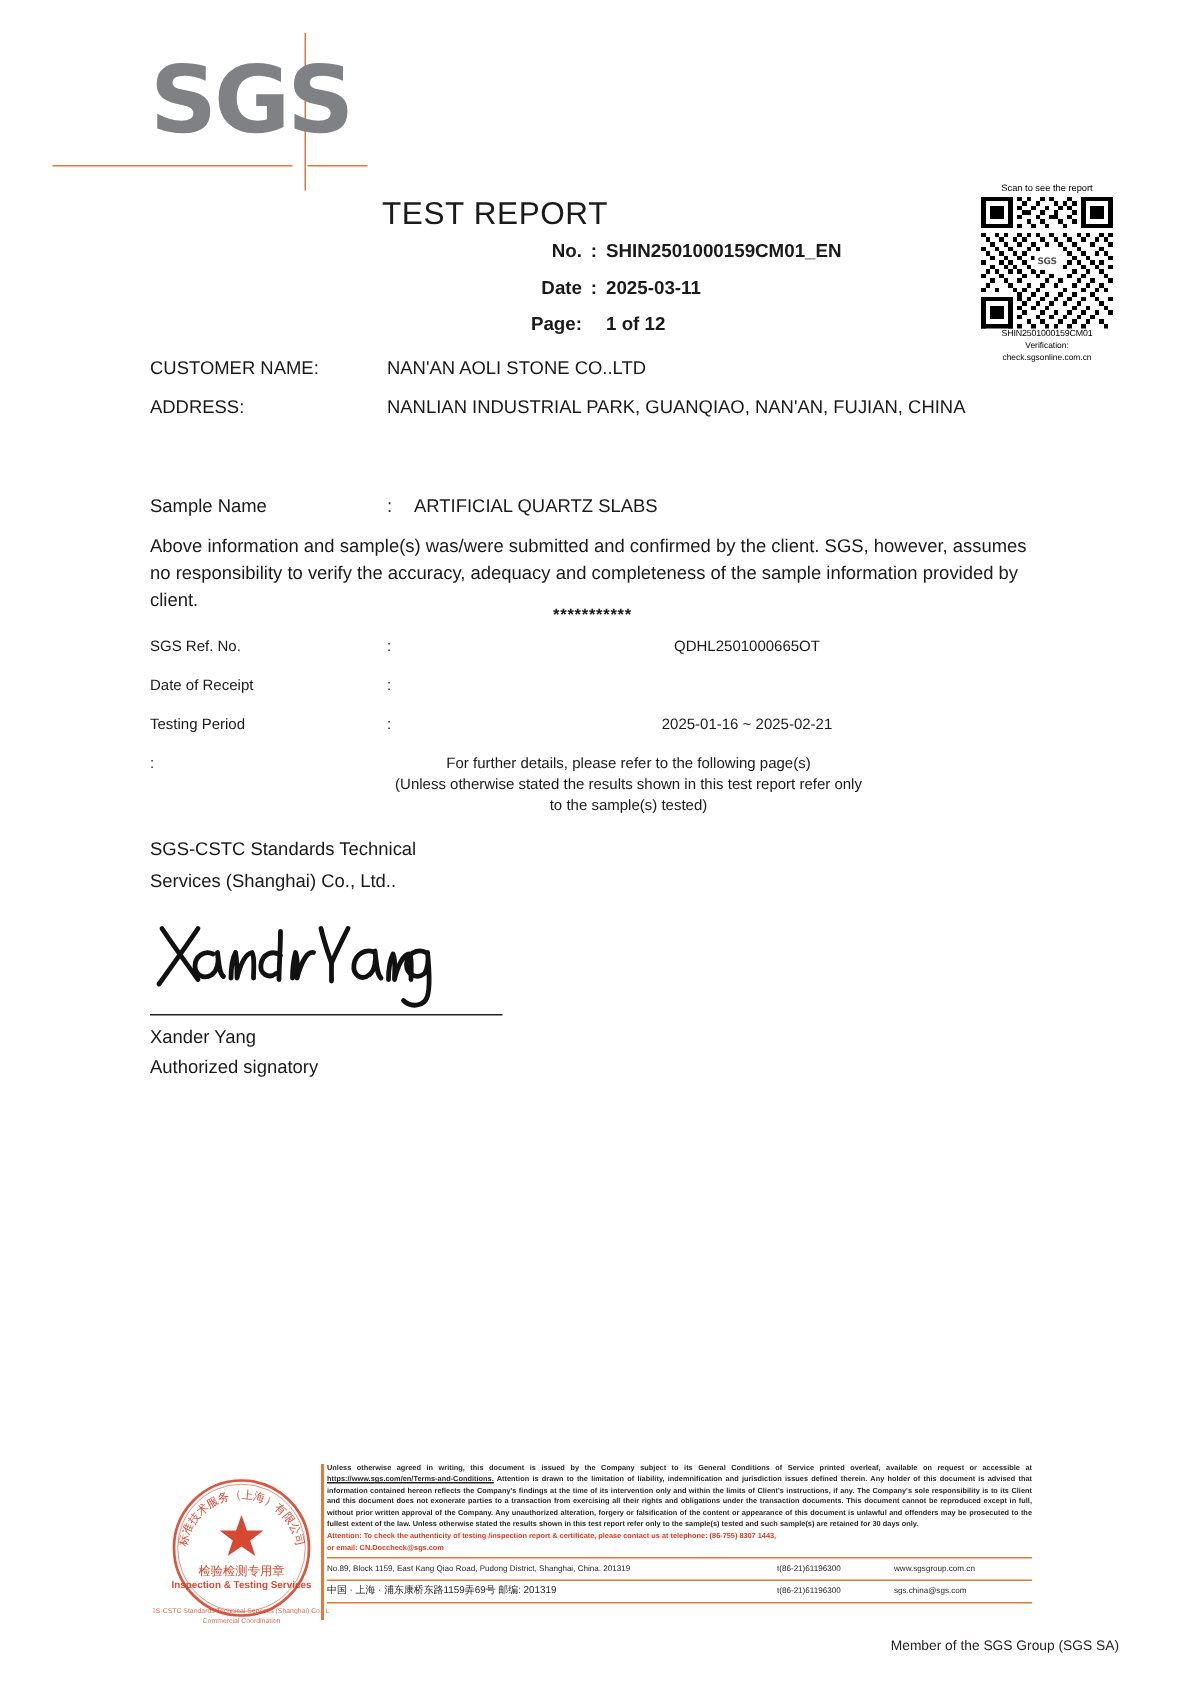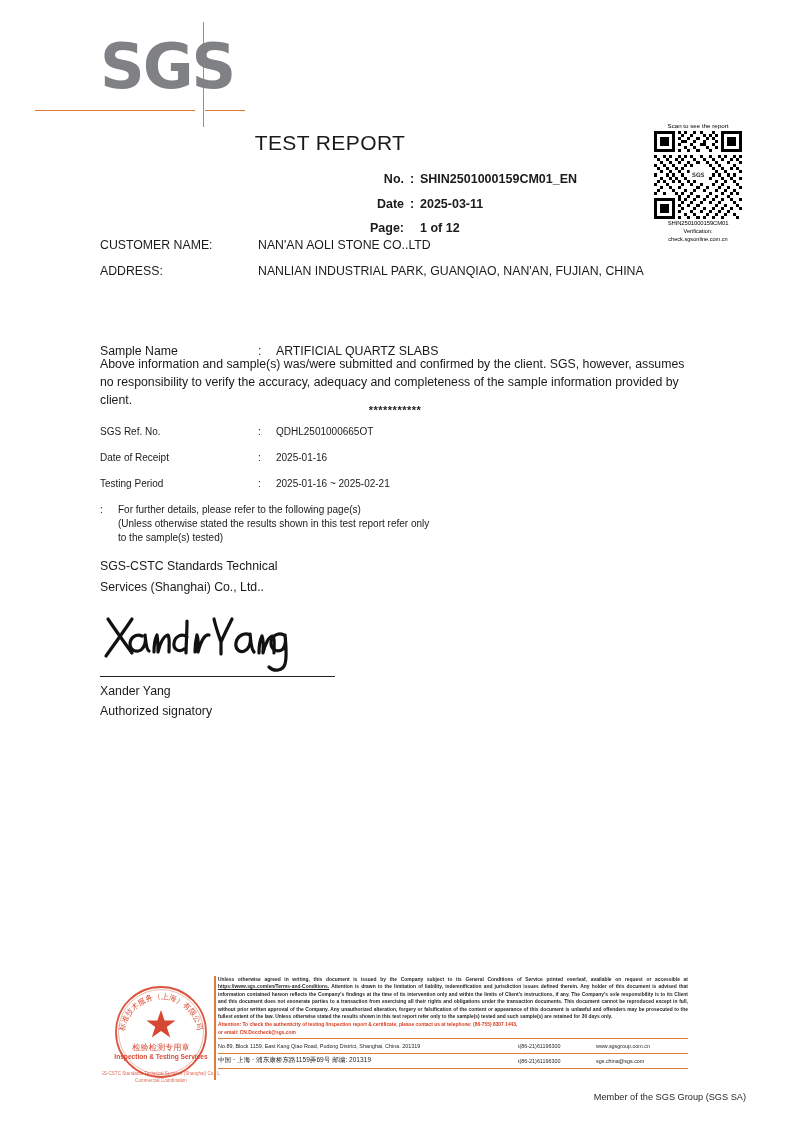--- a/index.html
+++ b/index.html
@@ -66,26 +66,25 @@
     left: 0;
     top: 131px;
     width: 660px;
     text-align: center;
     font-size: 21px;
     font-weight: normal;
     letter-spacing: 0.4px;
   }
   .meta-rows {
     position: absolute;
-    left: 348px;
+    left: 332px;
     top: 160px;
     width: 330px;
     font-size: 12.5px;
     font-weight: bold;
-    margin-top: 12px;
   }
   .meta-row {
     display: flex;
     margin-bottom: 9px;
     line-height: 1.25;
   }
   .meta-label {
     width: 56px;
     flex: none;
     text-align: right;
@@ -149,21 +148,21 @@
     margin-bottom: 10px;
     line-height: 1.3;
   }
   .cust-label { width: 158px; flex: none; }
   .cust-value { flex: 1; }
 
   
   .sample-row {
     position: absolute;
     left: 100px;
-    top: 344px;
+    top: 330px;
     width: 620px;
     font-size: 12.3px;
     display: flex;
   }
   .s-label { width: 158px; flex: none; }
   .s-colon { width: 18px; flex: none; }
   .s-value { flex: 1; }
 
   .disclaimer {
     position: absolute;
@@ -191,21 +190,21 @@
     width: 620px;
     font-size: 10px;
   }
   .detail-row {
     display: flex;
     margin-bottom: 12px;
     line-height: 1.4;
   }
   .d-label { width: 158px; flex: none; }
   .d-colon { width: 18px; flex: none; }
-  .d-value { flex: 1; }
+  .d-value { flex: 1; text-align: center; }
 
   
   .sign-block {
     position: absolute;
     left: 100px;
     top: 558px;
     width: 330px;
     font-size: 12.3px;
     line-height: 1.45;
   }
@@ -576,21 +575,20 @@
 
 <div class="detail-block">
   <div class="detail-row">
     <span class="d-label">SGS Ref. No.</span>
     <span class="d-colon">:</span>
     <span class="d-value">QDHL2501000665OT</span>
   </div>
   <div class="detail-row">
     <span class="d-label">Date of Receipt</span>
     <span class="d-colon">:</span>
-    <span class="d-value">2025-01-16</span>
   </div>
   <div class="detail-row">
     <span class="d-label">Testing Period</span>
     <span class="d-colon">:</span>
     <span class="d-value">2025-01-16 ~ 2025-02-21</span>
   </div>
   <div class="detail-row">
     <span class="d-colon">:</span>
     <span class="d-value" style="white-space: pre-line;">For further details, please refer to the following page(s)
 (Unless otherwise stated the results shown in this test report refer only

